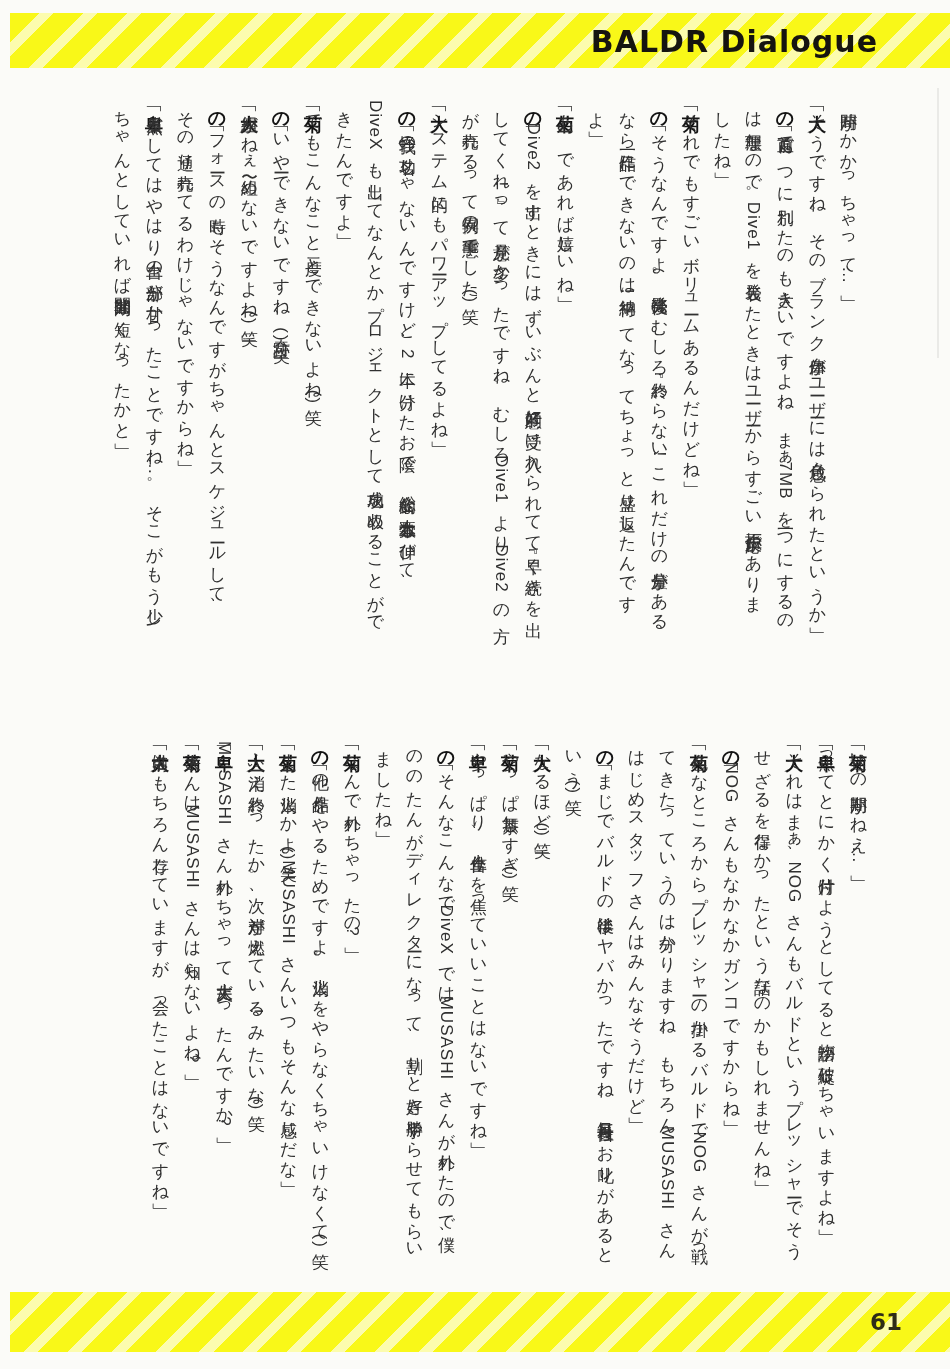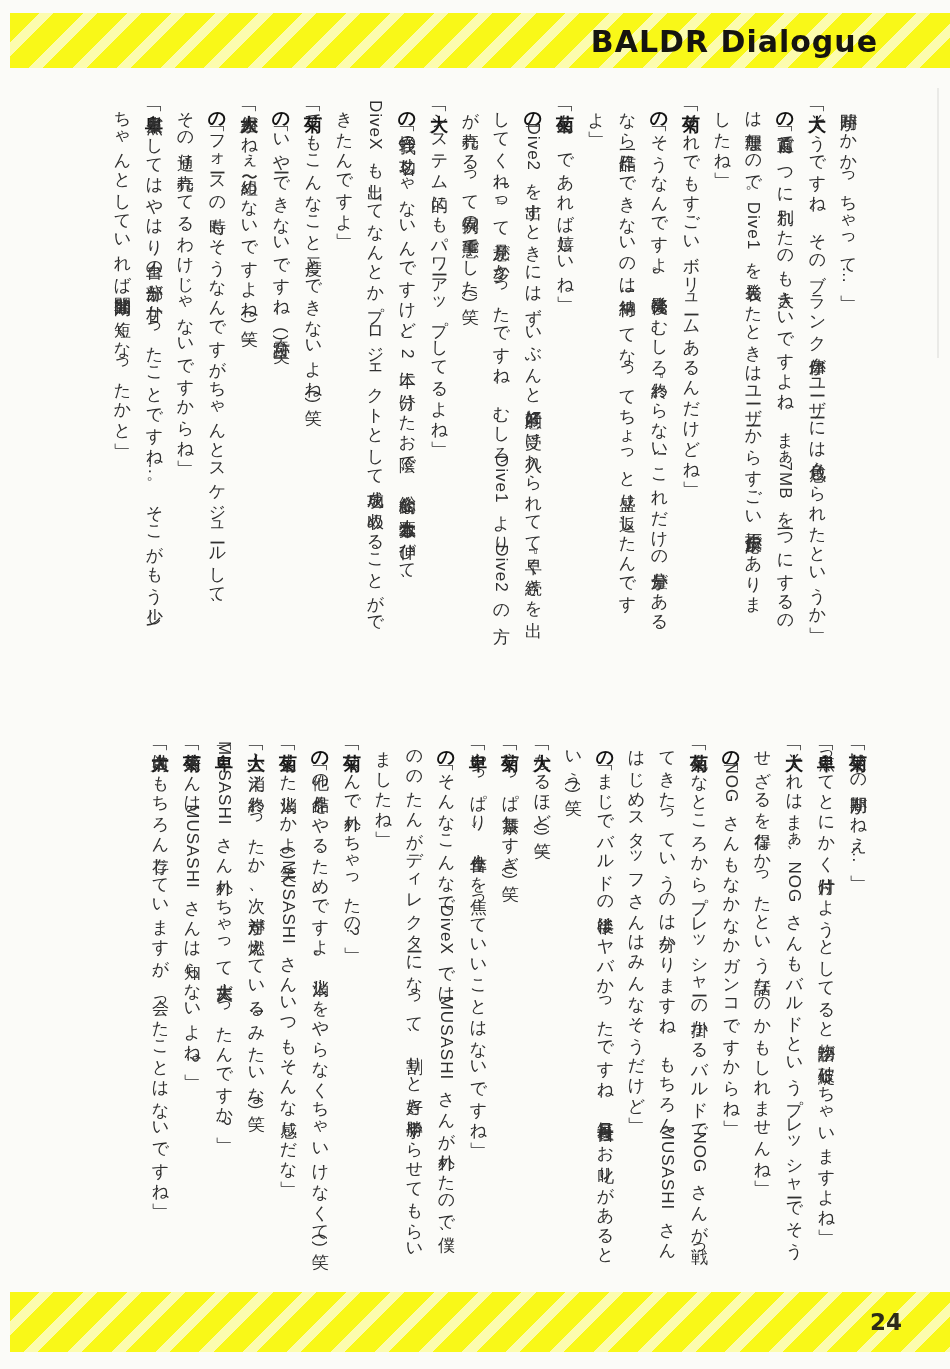--- a/index.html
+++ b/index.html
@@ -102,16 +102,16 @@
       <p><b class="spk">菊</b><span>「なんで外れちゃったの?」</span></p>
       <p><b class="spk">の</b><span>「他の作品をやるためですよ。火消しをやらなくちゃいけなくて(笑)」</span></p>
       <p><b class="spk">菊</b><span>「まーた火消しかよ(笑)MUSASHIさんいつもそんな感じだな」</span></p>
       <p><b class="spk">大</b><span>「ふー消え終わったか。次、対岸が燃えている!みたいな(笑)」</span></p>
       <p><b class="spk">卑</b><span>「MUSASHIさん外れちゃって大丈夫だったんですか?」</span></p>
       <p><b class="spk">菊</b><span>「大平さんはMUSASHIさんは知らないよね?」</span></p>
       <p><b class="spk">大</b><span>「名前はもちろん存じていますが、会ったことはないですね」</span></p>
     </div>
 
   <div class="banner banner-bottom">
-    <span class="page-number">24</span>
+    <span class="page-number">61</span>
   </div>
 
 </div>
 
 </body></html>

